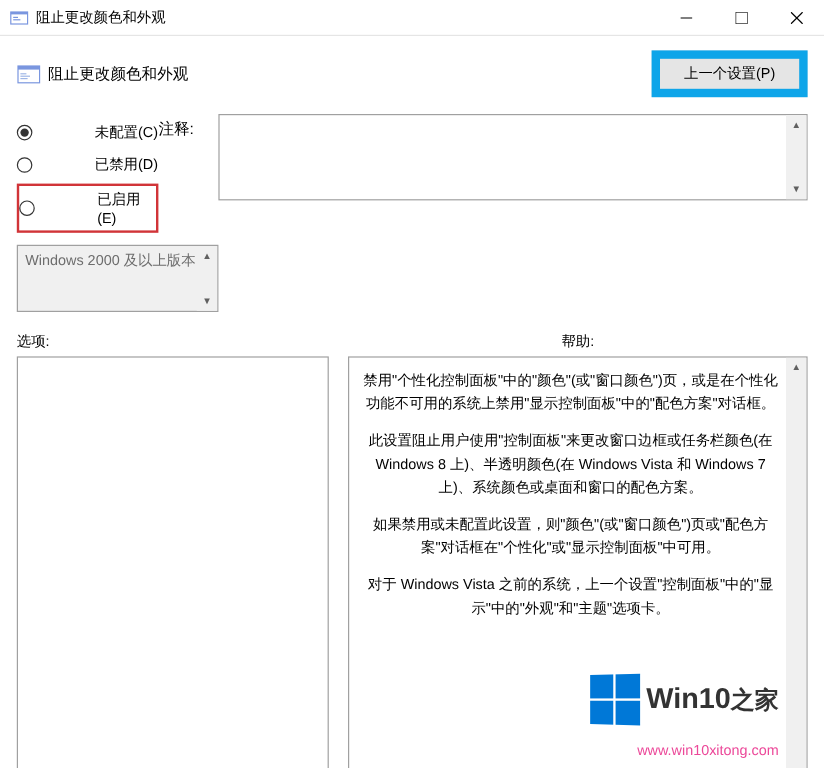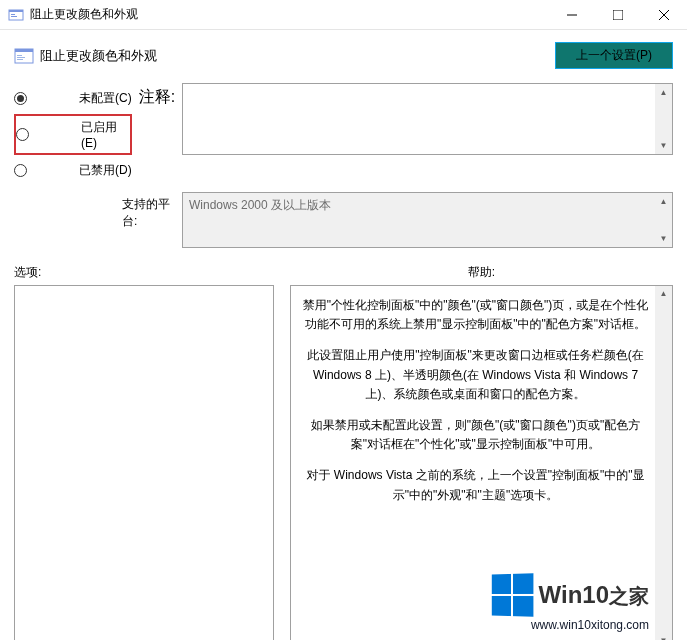--- a/index.html
+++ b/index.html
@@ -60,22 +60,22 @@
       flex: 1;
       font-size: 13px;
       color: #000;
     }
     .nav-buttons {
       display: flex;
       gap: 6px;
     }
     .nav-btn {
       padding: 4px 20px;
-      border: 1px solid #0ea5e9;
-      background: #0f766e;
+      border: 7px solid #0ea5e9;
+      background: #e5e5e5;
       font-size: 12px;
       cursor: pointer;
       font-family: inherit;
     }
     .main-grid {
       display: grid;
       grid-template-columns: 118px 50px 1fr;
       gap: 0;
     }
     .radio-col {
@@ -106,22 +106,21 @@
     }
     .radio-circle.selected::after {
       content: '';
       width: 7px;
       height: 7px;
       background: #333;
       border-radius: 50%;
     }
     .label-col {
       padding-top: 4px;
-      font-size: 16px;
-      text-align: center;
+      font-size: 13px;
     }
     .comment-box {
       border: 1px solid #a0a0a0;
       background: #fff;
       height: 72px;
       position: relative;
     }
     .scroll-track {
       position: absolute;
       right: 0;
@@ -187,21 +186,21 @@
       position: relative;
       padding: 10px 22px 10px 10px;
       line-height: 1.6;
       overflow: hidden;
     }
     .help-box p {
       margin-bottom: 12px;
     }
     .watermark {
       position: absolute;
-      bottom: 24px;
+      bottom: 36px;
       right: 38px;
       display: flex;
       align-items: center;
       gap: 6px;
     }
     .win-logo {
       width: 42px;
       height: 42px;
       display: grid;
       grid-template-columns: 1fr 1fr;
@@ -210,21 +209,21 @@
       transform: perspective(100px) rotateY(-8deg);
     }
     .win-logo div { background: #0078d7; }
     .wm-text { font-size: 24px; font-weight: 600; color: #333; }
     .wm-text .zhi { font-size: 20px; }
     .wm-url {
       position: absolute;
       bottom: 8px;
       right: 38px;
       font-size: 12px;
-      color: #0f172a;
+      color: #ec4899;
     }
   </style>
 </head>
 <body>
 
 <div class="titlebar">
   <span class="titlebar-icon">
     <svg width="16" height="16" viewBox="0 0 16 16">
       <rect x="1" y="3" width="14" height="10" fill="#fff" stroke="#7a96df" stroke-width="1"></rect>
       <rect x="1" y="3" width="14" height="2" fill="#7a96df"></rect>
@@ -269,41 +268,40 @@
       <button class="nav-btn"><span>上一个设置(P)</span></button>
     </div>
   </div>
 
   <div class="main-grid">
     <div class="radio-col">
       <label class="radio-item">
         <span class="radio-circle selected"></span>
         <span>未配置(C)</span>
       </label>
+      <label class="radio-item">
+        <span class="radio-circle"></span>
+        <span>已禁用(D)</span>
+      </label>
       <label class="radio-item highlighted">
         <span class="radio-circle"></span>
         <span>已启用(E)</span>
-      </label>
-      <label class="radio-item">
-        <span class="radio-circle"></span>
-        <span>已禁用(D)</span>
       </label>
     </div>
     <div class="label-col">注释:</div>
     <div class="comment-box">
       <div class="scroll-track">
         <div class="scroll-arrow">▲</div>
         <div style="flex:1"></div>
         <div class="scroll-arrow">▼</div>
       </div>
     </div>
   </div>
 
   <div class="platform-row">
-    <div class="platform-label">支持的平台:</div>
     <div class="platform-box">
       <span>Windows 2000 及以上版本</span>
       <div class="scroll-track">
         <div class="scroll-arrow">▲</div>
         <div style="flex:1"></div>
         <div class="scroll-arrow">▼</div>
       </div>
     </div>
   </div>
 

